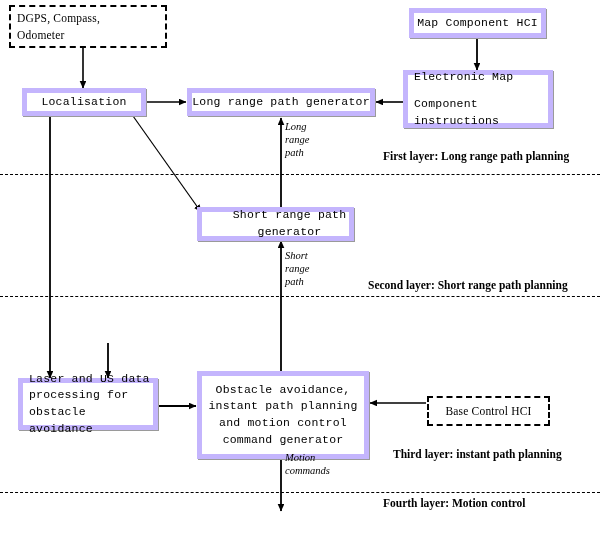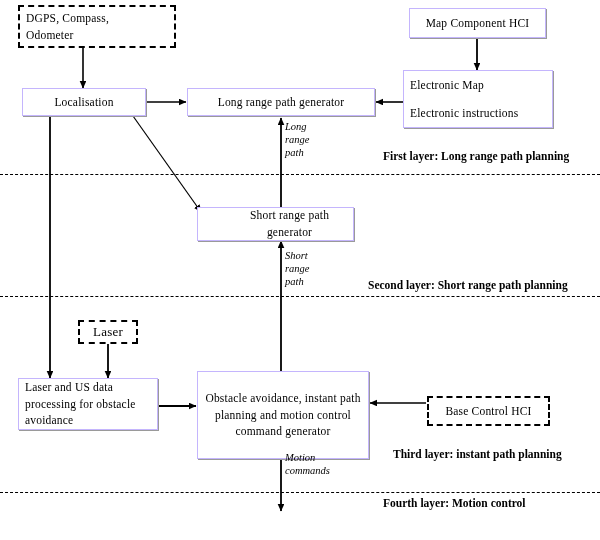--- a/index.html
+++ b/index.html
@@ -32,22 +32,23 @@
     justify-content: center;
     text-align: center;
     background: #ffffff;
     color: #000000;
     font-size: 11.5px;
     line-height: 1.45;
     letter-spacing: 0.2px;
     z-index: 3;
   }
   .node.solid {
-    border: 1px solid #c4b5fd;
+    border: 5px solid #c4b5fd;
     box-shadow: 1px 1px 0 #9a9a9a;
+    font-family: Liberation Mono, monospace;
   }
   .node.dashed {
     border: 2px dashed #000000;
   }
   .node.left {
     justify-content: flex-start;
     text-align: left;
     padding-left: 6px;
   }
   .node .inner { width: 100%; }
@@ -115,21 +116,21 @@
 
     <line x1="426" y1="403" x2="370" y2="403" stroke="#000000" stroke-width="1.6" marker-end="url(#arw)"></line>
 
     <line x1="281" y1="441" x2="281" y2="511" stroke="#000000" stroke-width="1.8" marker-end="url(#arw)"></line>
   </svg>
 
   <div class="divider" style="top:174px;"></div>
   <div class="divider" style="top:296px;"></div>
   <div class="divider" style="top:492px;"></div>
 
-  <div class="node dashed left" style="left:18px; top:5px; width:158px; height:43px;justify-content:flex-end;">
+  <div class="node dashed left" style="left:9px; top:5px; width:158px; height:43px;justify-content:flex-end;">
     <span class="inner">
       <span>DGPS, Compass,</span><br>
       <span>Odometer</span>
     </span>
   </div>
 
   <div class="node solid" style="left:22px; top:88px; width:124px; height:28px;">
     <span>Localisation</span>
   </div>
 
@@ -137,31 +138,28 @@
     <span>Long range path generator</span>
   </div>
 
   <div class="node solid" style="left:409px; top:8px; width:137px; height:30px;">
     <span>Map Component HCI</span>
   </div>
 
   <div class="node solid left" style="left:403px; top:70px; width:150px; height:58px;">
     <span class="inner">
       <span>Electronic Map</span>
-      <span class="line2">Electronic instructions</span>
+      <span class="line2">Component instructions</span>
     </span>
   </div>
 
   <div class="node solid" style="left:197px; top:207px; width:157px; height:34px;padding-left:28px;">
     <span>Short range path generator</span>
   </div>
 
-  <div class="node dashed" style="left:78px; top:320px; width:60px; height:24px; font-size:13px;">
-    <span>Laser</span>
-  </div>
 
   <div class="node solid left" style="left:18px; top:378px; width:140px; height:52px;">
     <span class="inner">
       <span>Laser and US data processing for obstacle avoidance</span>
     </span>
   </div>
 
   <div class="node solid" style="left:197px; top:371px; width:172px; height:88px;">
     <span class="inner">
       <span>Obstacle avoidance, instant path planning and motion control command generator</span>

